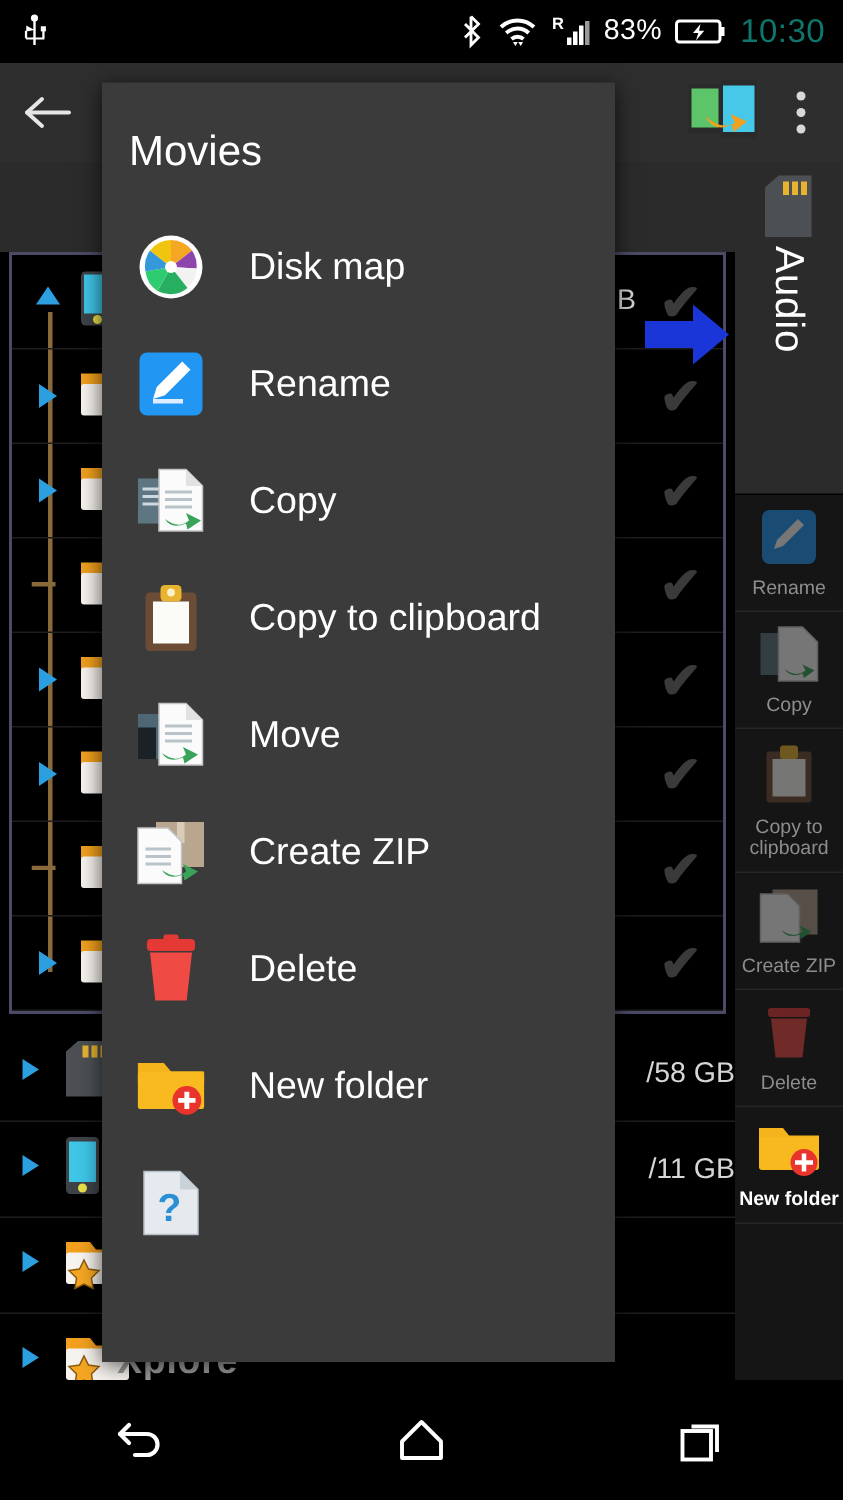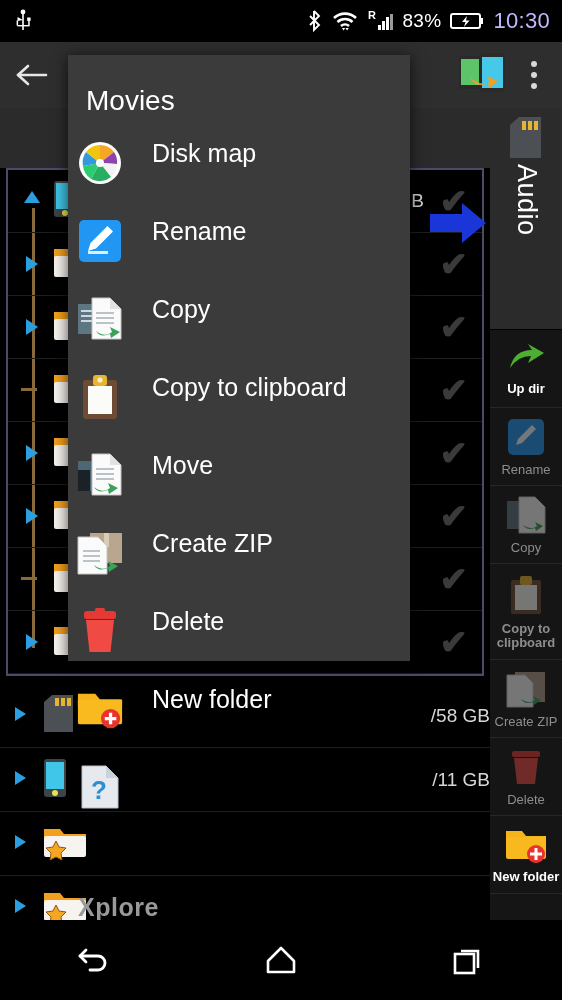--- a/index.html
+++ b/index.html
@@ -7,21 +7,21 @@
               font-family:"Liberation Sans", sans-serif; }
   #screen { position:relative; width:562px; height:1000px; background:#000; }
 
   
   #statusbar { position:absolute; top:0; left:0; width:562px; height:42px;
                background:#000; display:flex; align-items:center; }
   .sb-left { margin-left:14px; display:flex; align-items:center; }
   .sb-right { margin-left:auto; margin-right:12px; display:flex; align-items:center; gap:9px; }
   .sb-ico { display:block; }
   .sb-pct { color:#fff; font-size:19px; letter-spacing:0.3px; }
-  .sb-clock { color:#c4b5fd; font-size:22px; letter-spacing:0.3px; }
+  .sb-clock { color:#0f766e; font-size:22px; letter-spacing:0.3px; }
 
   
   #appbar { position:absolute; top:42px; left:0; width:562px; height:66px;
             background:#2e2e2e; display:flex; align-items:center; }
   #backbtn { width:64px; height:66px; display:flex; align-items:center; justify-content:center; }
   .appbar-spacer { flex:1; }
   #appbar-right { display:flex; align-items:center; gap:8px; margin-right:10px; }
   #overflow { width:36px; height:66px; display:flex; flex-direction:column;
               align-items:center; justify-content:center; gap:5px; }
   .dot { width:6px; height:6px; border-radius:50%; background:#d8d8d8; display:block; }
@@ -60,28 +60,28 @@
   #sd-ico { position:absolute; top:8px; left:50%; transform:translateX(-50%); }
   #audio-text { position:absolute; top:56px; left:50%; transform:translate(-50%,0) ;
                 writing-mode:vertical-rl; color:#fff; font-size:27px; letter-spacing:0.5px; }
   #bluearrow { position:absolute; left:-62px; top:92px; }
   .sbitem { height:78px; border-bottom:1px solid #262626; display:flex;
             flex-direction:column; align-items:center; justify-content:center; gap:2px; }
   .sbitem .lab { font-size:13px; line-height:14px; text-align:center; color:#8d8d8d; }
   .sbitem.dim .ico { opacity:0.42; }
   .sbitem.bright .lab { color:#fff; font-weight:bold; }
   #sb-updir .lab { color:#fff; font-weight:bold; }
-  .sbitem.tall { height:96px;font-weight:bold; }
-
-  
-  #dialog { position:absolute; left:68px; top:55px; width:342px; height:606px;
+  .sbitem.tall { height:96px; }
+
+  
+  #dialog { position:absolute; left:68px; top:55px; width:342px; height:853px;
             background:#3b3b3b; z-index:40; box-shadow:0 2px 14px rgba(0,0,0,0.7); }
   #dialog-title { color:#fff; font-size:28px; padding:30px 0 0 18px; }
   #menu { margin-top:22px; }
-  .mitem { height:78px; display:flex; padding-left:8px; }
+  .mitem { height:78px; display:flex; align-items:center; padding-left:22px; }
   .mitem .mico { width:48px; height:48px; display:flex; align-items:center;
                  justify-content:center; flex:0 0 48px; }
   .mitem .mlabel { color:#fff; font-size:25px; margin-left:28px; }
 
   
   #navbar { position:absolute; bottom:0; left:0; width:562px; height:80px;
             background:#000; display:flex; align-items:center; justify-content:space-around; }
   .navbtn { width:90px; height:80px; display:flex; align-items:center; justify-content:center; }
 </style>
 </head>
@@ -382,28 +382,20 @@
         </svg>
       </span>
       <span id="audio-text">Audio</span>
       <span id="bluearrow">
         <svg width="60" height="46" viewBox="0 0 60 46">
           <path d="M2 14 H34 V3 L58 23 L34 43 V32 H2 z" fill="#1a35d8"></path>
         </svg>
       </span>
     </div>
 
-    <div class="sbitem" id="sb-updir">
-      <span class="ico">
-        <svg width="40" height="34" viewBox="0 0 40 34">
-          <path d="M4 26 q4 -18 22 -18 l-4 -6 l16 9 l-16 10 l3 -7 q-13 0 -21 12z" fill="#4caf30"></path>
-        </svg>
-      </span>
-      <span class="lab">Up dir</span>
-    </div>
 
     <div class="sbitem dim">
       <span class="ico">
         <svg width="40" height="40" viewBox="0 0 40 40">
           <rect x="2" y="2" width="36" height="36" rx="5" fill="#2196f3"></rect>
           <path d="M10 28 l2 -6 l14 -14 l4 4 l-14 14z" fill="#fff"></path>
         </svg>
       </span>
       <span class="lab">Rename</span>
     </div>

